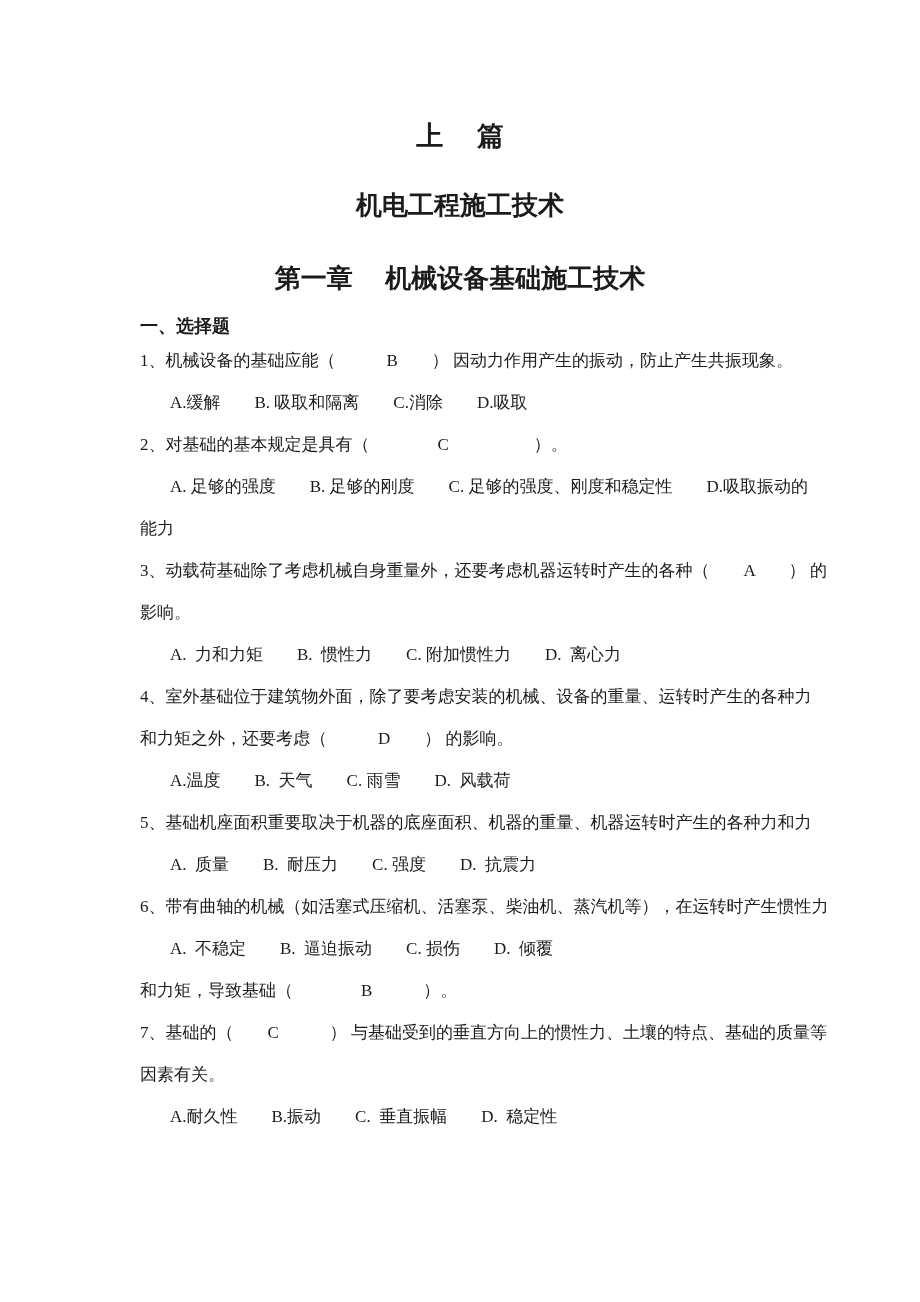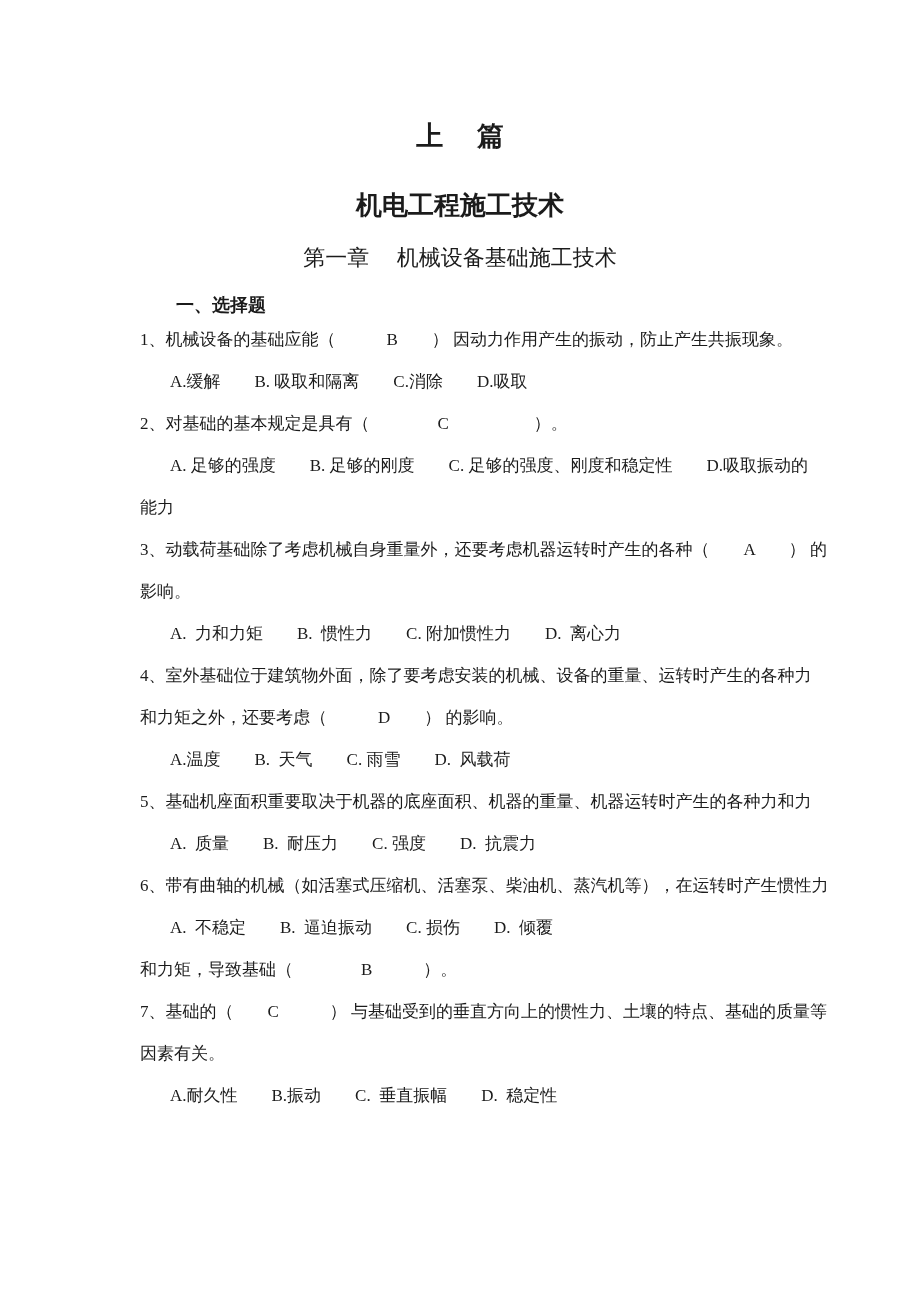--- a/index.html
+++ b/index.html
@@ -28,37 +28,36 @@
     white-space: pre;
   }
   .h2 {
     font-size: 26px;
     font-weight: bold;
     line-height: 32px;
     margin-top: 36px;
     white-space: pre;
   }
   .h3 {
-    font-size: 22px;
-    font-weight: normal;
+    font-size: 26px;
+    font-weight: bold;
     line-height: 34px;
-    margin-top: 19px;
+    margin-top: 40px;
     white-space: pre;
   }
   .body-text {
     padding-left: 140px;
     padding-right: 90px;
   }
   .section-title {
     font-size: 18px;
     font-weight: bold;
     line-height: 28px;
     margin-top: 16px;
     white-space: pre;
-    margin-left: 36px;
   }
   .line {
     font-size: 17px;
     line-height: 42px;
     white-space: pre;
   }
   .opt {
     padding-left: 30px;
   }
 </style>

